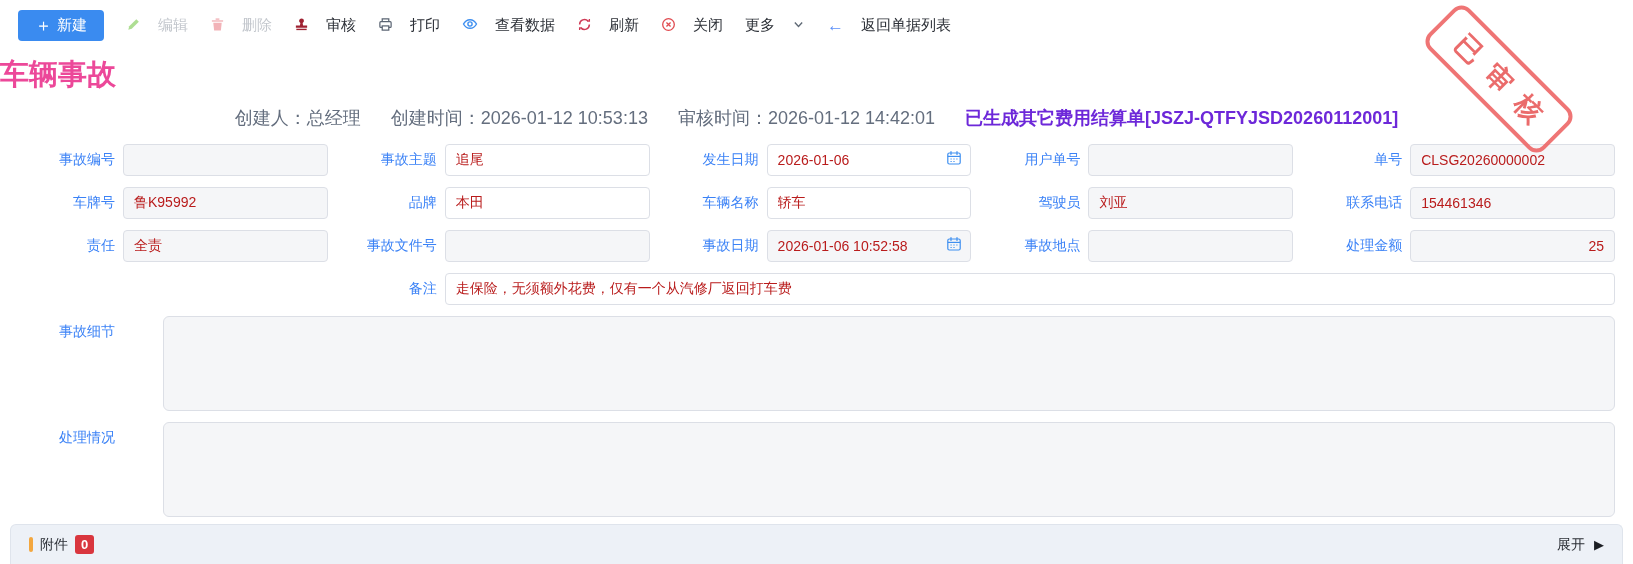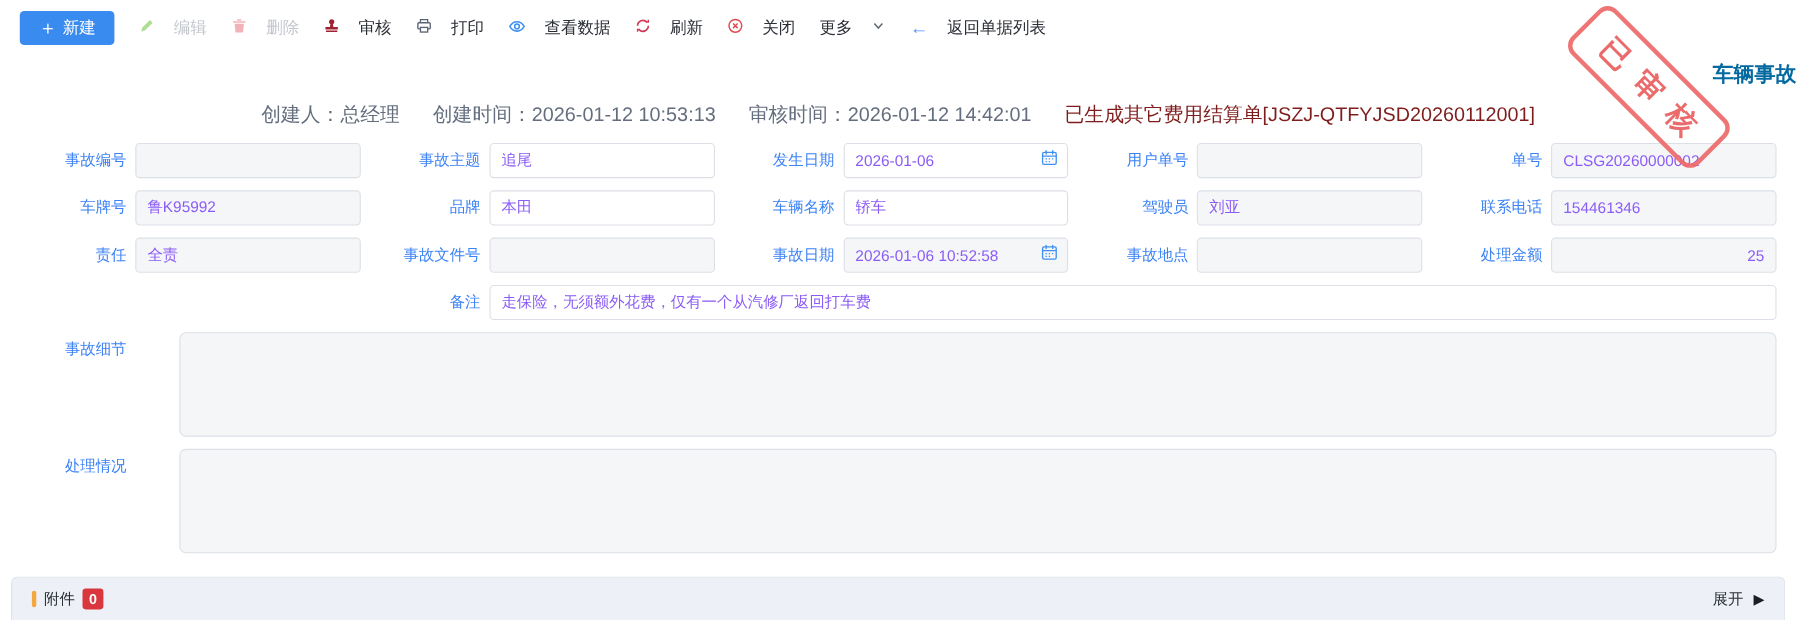--- a/index.html
+++ b/index.html
@@ -18,43 +18,43 @@
     background:#3a8bf0; color:#fff; border:none; border-radius:4px;
     padding:0 17px; height:31px; font-size:15px; cursor:pointer;
     font-family:"Liberation Sans",sans-serif;
   }
   .btn-primary .plus { font-size:17px; line-height:1; }
   .tool { display:flex; align-items:center; gap:17px; font-size:15px; color:#2b2f36; cursor:pointer; background:none; border:none; font-family:"Liberation Sans",sans-serif; }
   .tool.disabled { color:#c3c7cd; cursor:default; }
   .tool svg { flex:0 0 auto; }
   .back-arrow { color:#5b8ff9; font-size:17px; line-height:1; }
   
-  .page-title { text-align:right; font-size:19px; font-weight:bold; color:#0369a1; margin-top:6px; }
+  .page-title { text-align:left; font-size:29px; font-weight:bold; color:#ec4899; margin-top:6px; }
   .meta { display:flex; justify-content:center; align-items:center; gap:30px; margin-top:11px; font-size:18px; color:#646e7e; }
   .meta .pair span { color:#646e7e; }
-  .meta a.gen-link { color:#7f1d1d; text-decoration:none; font-weight:400; cursor:pointer; }
+  .meta a.gen-link { color:#6d28d9; text-decoration:none; font-weight:700; cursor:pointer; }
   
   .stamp {
     position:absolute; top:50px; right:52px;
     transform:rotate(45deg);
     border:4px solid #ee6a6a; border-radius:12px;
     color:#e95f5f; font-weight:bold; font-size:27px;
     font-family:"DejaVu Serif", serif;
     padding:7px 8px 7px 22px; letter-spacing:15px;
     opacity:.92; pointer-events:none; white-space:nowrap;
   }
   
   .form { padding:14px 18px 0 18px; }
   .grid { display:grid; grid-template-columns:repeat(5,1fr); column-gap:12px; row-gap:11px; }
   .cell { display:flex; align-items:center; min-width:0; }
   .cell > label { width:105px; flex:0 0 105px; text-align:right; padding-right:8px; font-size:14px; color:#3b82f6; }
   .field-wrap { position:relative; flex:1; display:flex; min-width:0; }
   input.field, textarea.field {
     flex:1; width:100%; height:32px; border:1px solid #dcdfe6; border-radius:4px;
-    background:#fff; padding:0 10px; font-size:14px; color:#8b5cf6;
+    background:#fff; padding:0 10px; font-size:14px; color:#b91c1c;
     font-family:"Liberation Sans",sans-serif; outline:none; min-width:0;
   }
   input.ro, textarea.ro { background:#f5f6f8; }
   input.num { text-align:right; }
   .has-icon input { padding-right:32px; }
   .cal-icon { position:absolute; right:9px; top:50%; transform:translateY(-50%); }
   .span4 { grid-column:2 / 6; }
   .full { grid-column:1 / 6; align-items:flex-start;gap:40px; }
   .full > label { padding-top:7px; }
   textarea.field { height:95px; resize:none; border-radius:6px; padding:6px 10px; }

